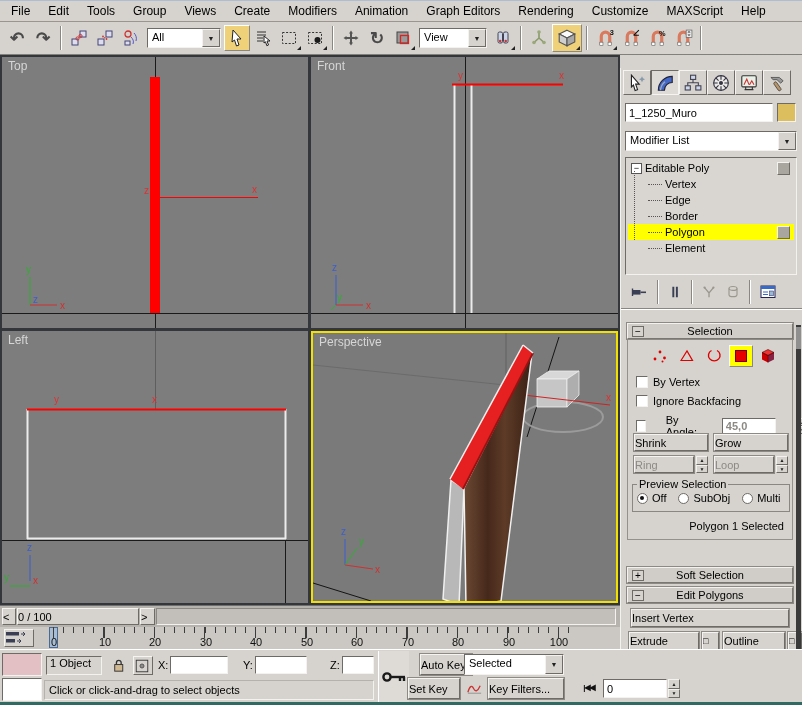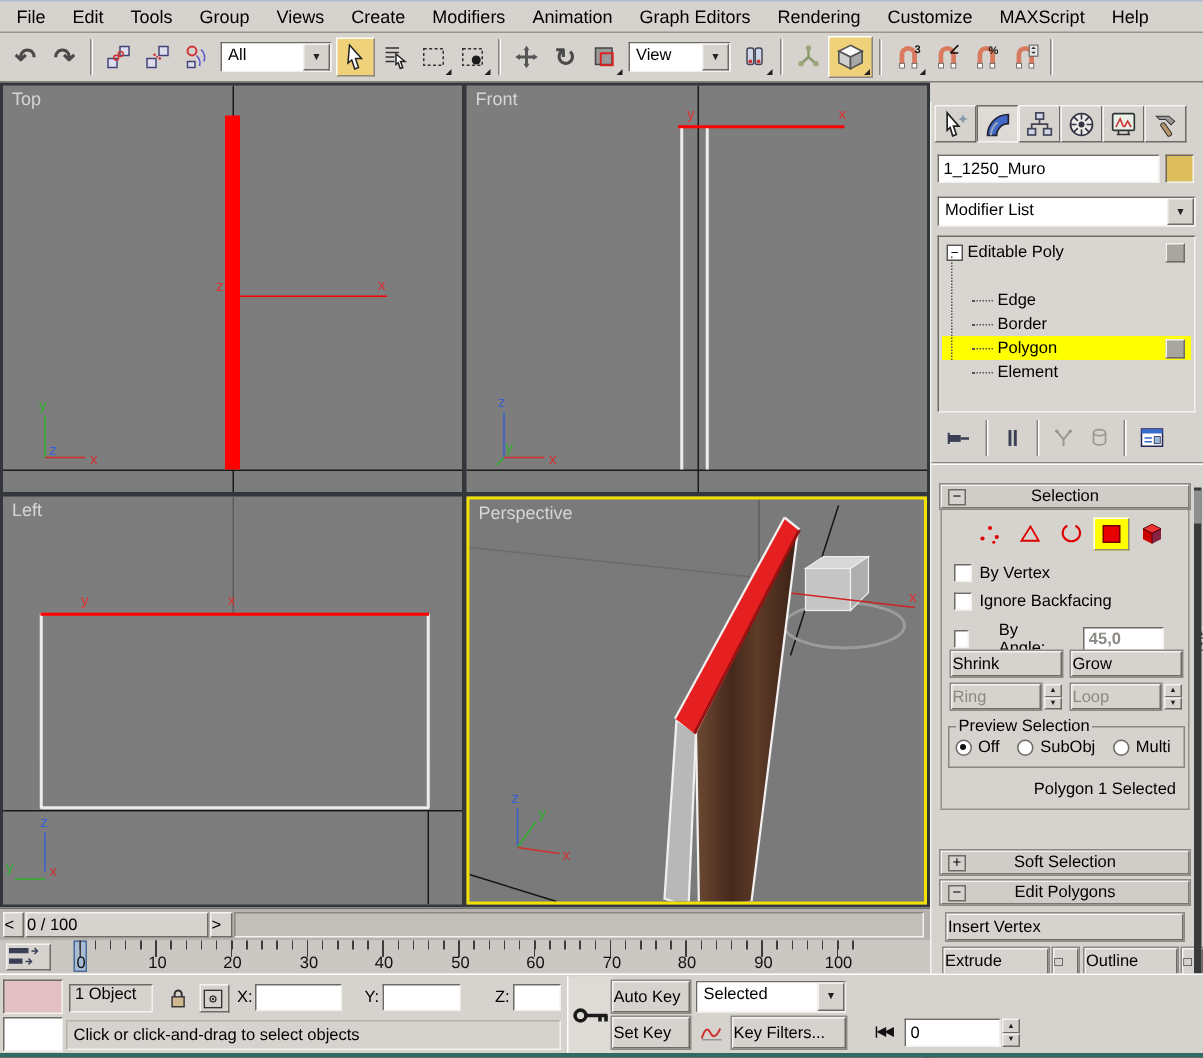--- a/index.html
+++ b/index.html
@@ -544,20 +544,24 @@
       <span class="cval">Modifier List</span>
       <span class="cbtn">▼</span>
     </div>
 
     <div class="a" style="left:4px;top:89px;width:172px;height:118px;border:1px solid;border-color:#6e6b66 #f4f2ee #f4f2ee #6e6b66;box-sizing:border-box;background:#d9d6d1">
       <div class="srow" style="left:2px;top:2px;width:166px">
         <span style="width:11px;height:11px;border:1px solid #555;background:#fff;font-size:9px;line-height:9px;text-align:center;margin:0 3px 0 3px;box-sizing:border-box">−</span>
         <span>Editable Poly</span>
         <span style="position:absolute;right:4px;width:13px;height:13px;background:#a9a69f;border:1px solid;border-color:#f4f2ee #6e6b66 #6e6b66 #f4f2ee;box-sizing:border-box"></span>
       </div>
+      <div class="srow" style="left:2px;top:18px;width:166px;padding-left:20px;box-sizing:border-box">
+        <span style="width:14px;border-top:1px dotted #555;margin-right:3px"></span>
+        <span>Vertex</span>
+      </div>
       <div class="srow" style="left:2px;top:34px;width:166px;padding-left:20px;box-sizing:border-box">
         <span style="width:14px;border-top:1px dotted #555;margin-right:3px"></span>
         <span>Edge</span>
       </div>
       <div class="srow" style="left:2px;top:50px;width:166px;padding-left:20px;box-sizing:border-box">
         <span style="width:14px;border-top:1px dotted #555;margin-right:3px"></span>
         <span>Border</span>
       </div>
       <div class="srow" style="left:2px;top:66px;width:166px;padding-left:20px;box-sizing:border-box;background:#ffff00">
         <span style="width:14px;border-top:1px dotted #555;margin-right:3px"></span>
@@ -783,21 +787,21 @@
     <input class="fld a" style="left: 342px; top: 6px; width: 32px; height: 18px;">
     <div class="a" style="left:378px;top:1px;width:30px;height:52px;background:#dedbd6;border-left:1px solid #fff;display:flex;align-items:center;justify-content:center">
       <svg width="26" height="18">
           <use href="#sym-key"></use>
         </svg>
     </div>
     <div class="a" style="left:44px;top:30px;width:330px;height:20px;display:flex;align-items:center;padding-left:4px;box-sizing:border-box;border:1px solid;border-color:#b5b2ad #f4f2ee #f4f2ee #b5b2ad">
         <span>Click or click-and-drag to select objects</span>
       </div>
 
-    <div class="btn a" style="left:408px;top:4px;width:52px;height:21px">
+    <div class="btn a" style="left:420px;top:4px;width:52px;height:21px">
         <span>Auto Key</span>
       </div>
     <div class="btn a" style="left:408px;top:28px;width:52px;height:21px">
         <span>Set Key</span>
       </div>
     <div class="combo a" style="left:464px;top:4px;width:100px;height:21px;margin:0">
       <span class="cval">Selected</span>
       <span class="cbtn">▼</span>
     </div>
     <div class="tbtn a" style="left:464px;top:28px;width:20px;height:21px">

